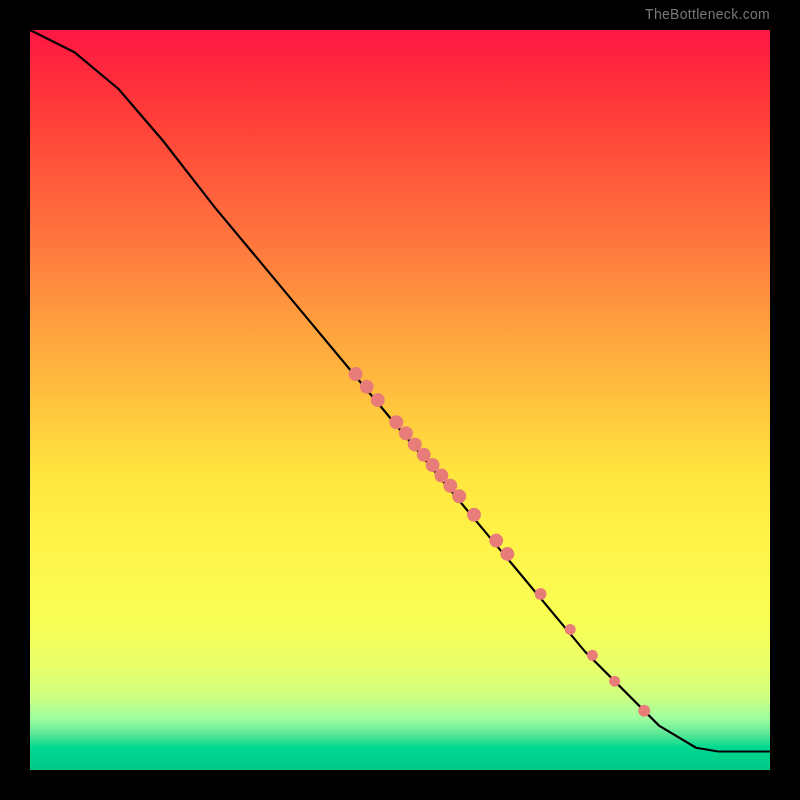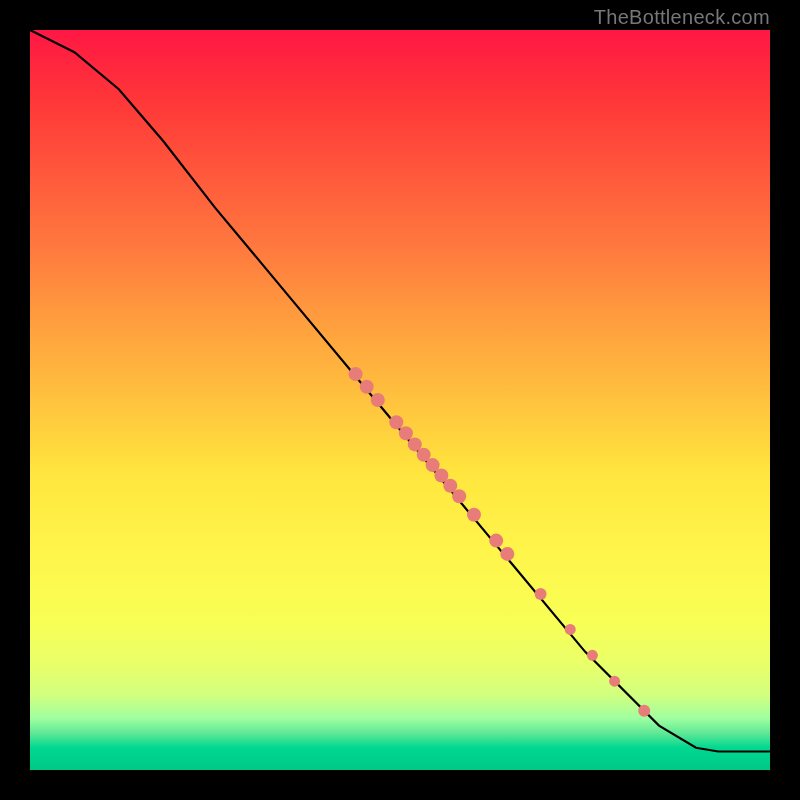--- a/index.html
+++ b/index.html
@@ -32,21 +32,21 @@
       #60e896 95%,
       #00d890 97%,
       #00c888 100%
     );
   }
   .watermark {
     position: absolute;
     top: 6px;
     right: 30px;
     color: #777;
-    font-size: 20px;
+    font-size: 14px;
     font-weight: 500;
     letter-spacing: 0.3px;
     text-align: center;
   }
   svg.overlay {
     position: absolute;
     left: 30px;
     top: 30px;
     width: 740px;
     height: 740px;

